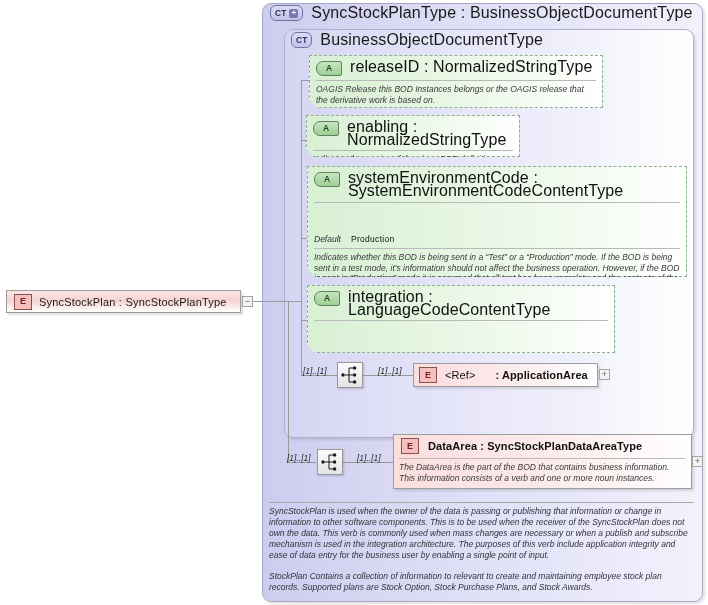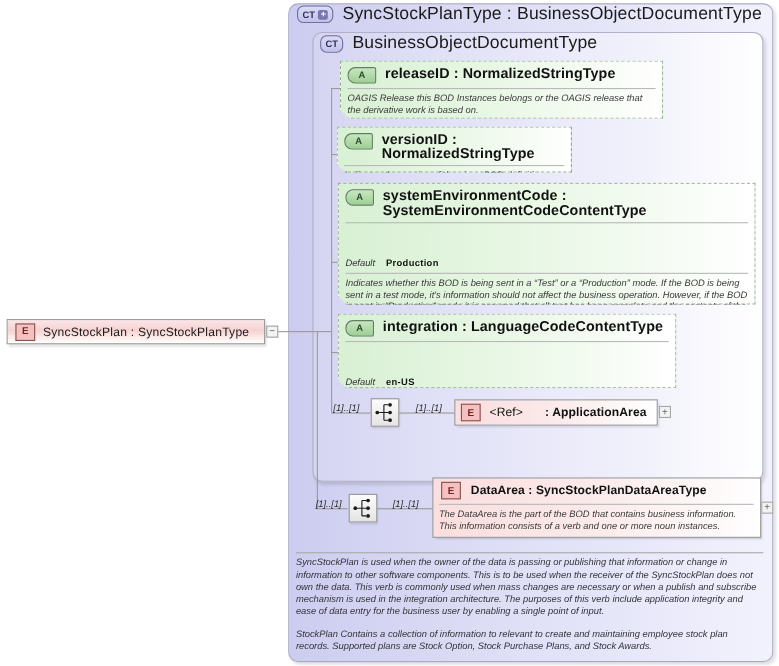--- a/index.html
+++ b/index.html
@@ -80,25 +80,25 @@
     clip-path:polygon(0 0,100% 0,100% 100%,8px 100%,0 calc(100% - 8px));
   }
   .attrhead{display:flex;align-items:flex-start;gap:8px;}
   .aicon{
     flex:0 0 auto;width:24px;height:13px;margin-top:1px;
     border:1px solid #5f7f5f;background:linear-gradient(to bottom,#c6e6bf,#9ecf95);
     border-radius:7px 2px 2px 7px;
     display:flex;align-items:center;justify-content:center;
     font-size:8.5px;font-weight:bold;color:#2c4a2c;line-height:1;
   }
-  .aname{font-size:13px;color:#111;font-weight:bold;letter-spacing:.1px;line-height:13px;}
+  .aname{font-size:16px;color:#111;font-weight:normal;letter-spacing:.1px;line-height:13px;}
   .hr{height:1px;background:#b9b9b9;margin:4px 0 3px 0;}
   .defrow{display:flex;gap:10px;align-items:baseline;}
   .defkey{font-size:8.5px;font-style:italic;color:#333;margin-top:28px;}
-  .defval{font-size:8.5px;font-weight:bold;color:#111;letter-spacing:.3px;}
+  .defval{font-size:8.5px;font-weight:normal;color:#111;letter-spacing:.3px;}
   .doc{font-size:8.5px;font-style:italic;color:#3a3a3a;line-height:10.5px;}
 
   
   .refbox{
     position:absolute;box-sizing:border-box;
     border:1px solid #9c9c9c;
     background:linear-gradient(to right,#fbdede 0%,#fbe9e9 45%,#fdf4f4 75%,#ffffff 100%);
     box-shadow:2px 2px 2px rgba(0,0,0,.12);
     padding:3px 6px 4px 5px;
   }
@@ -186,21 +186,21 @@
       <span class="aicon">A</span>
       <span class="aname">releaseID : NormalizedStringType</span>
     </div>
     <div class="hr"></div>
     <div class="doc">OAGIS Release this BOD Instances belongs or the OAGIS release that the derivative work is based on.</div>
   </div>
 
   <div class="attrbox" style="left:306px;top:115px;width:214px;height:42px;">
     <div class="attrhead">
       <span class="aicon">A</span>
-      <span class="aname">versionID : NormalizedStringType</span>
+      <span class="aname">enabling : NormalizedStringType</span>
     </div>
     <div class="hr"></div>
     <div class="doc">Indicates the version of the given BOD definition.</div>
   </div>
 
   <div class="attrbox" style="left:307px;top:166px;width:380px;height:111px;">
     <div class="attrhead">
       <span class="aicon">A</span>
       <span class="aname" style="display:block;width:340px;">
         <span>systemEnvironmentCode : SystemEnvironmentCodeContentType</span>

